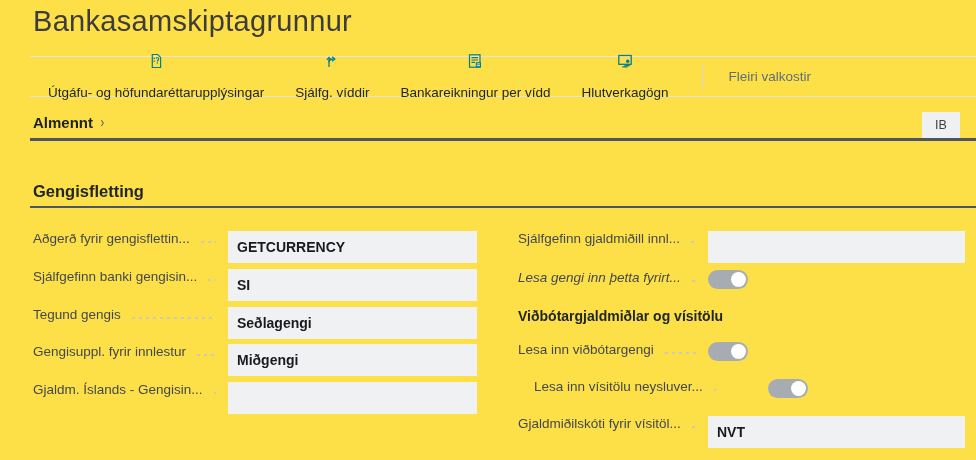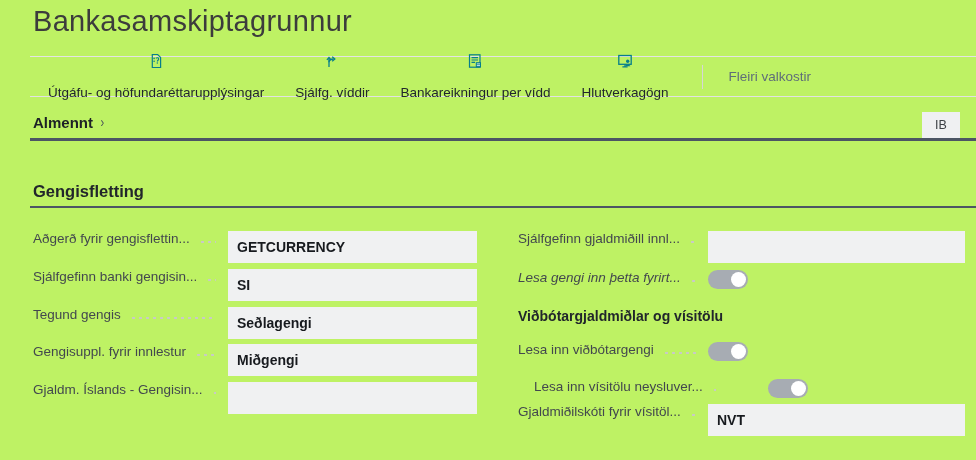--- a/index.html
+++ b/index.html
@@ -1,16 +1,16 @@
 <!DOCTYPE html>
 <html><head>
 <meta charset="utf-8">
 <style>
   html,body{margin:0;padding:0;background:#fff;}
-  .page{position:relative;width:976px;height:460px;background:#bef264;overflow:hidden;
+  .page{position:relative;width:976px;height:460px;background:#fde047;overflow:hidden;
         font-family:"Liberation Sans", sans-serif;}
 
   
   .title{position:absolute;left:33px;top:5px;font-size:29px;font-weight:300;
          color:#3c3c3c;letter-spacing:.3px;}
 
   
   .toolbar{position:absolute;left:30px;right:0;top:56px;height:41px;display:flex;
            align-items:center;border-top:1px solid #e4e4e4;border-bottom:1px solid #e2e2e2;
            padding-left:18px;box-sizing:border-box;}
@@ -184,21 +184,21 @@
   </div>
   <div class="field-row" style="left:534px;top:379px;width:447px;gap:44px;">
     <div class="lbl lbl-r">
       <span>Lesa inn vísitölu neysluver...</span>
       <span class="leader"></span>
     </div>
     <div class="toggle">
       <div class="knob"></div>
     </div>
   </div>
-  <div class="field-row" style="left:518px;top:404px;width:447px;">
+  <div class="field-row" style="left:518px;top:416px;width:447px;">
     <div class="lbl lbl-r">
       <span>Gjaldmiðilskóti fyrir vísitöl...</span>
       <span class="leader"></span>
     </div>
     <input class="input input-r" readonly="" value="NVT" style="">
   </div>
 
 </div>
 
 </body></html>

